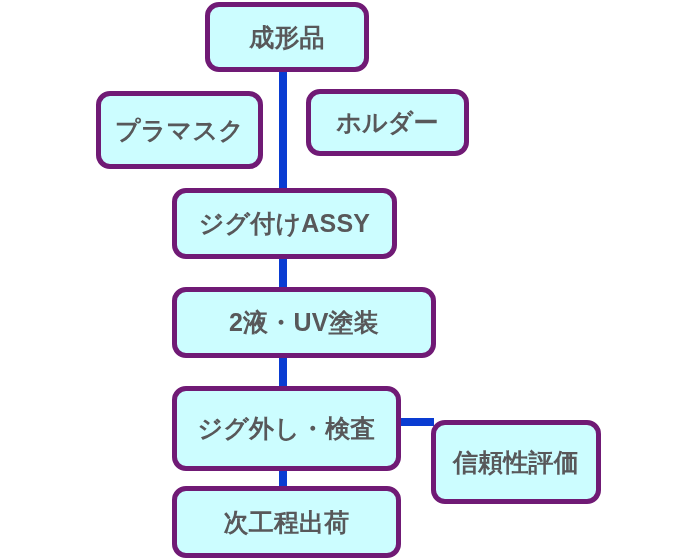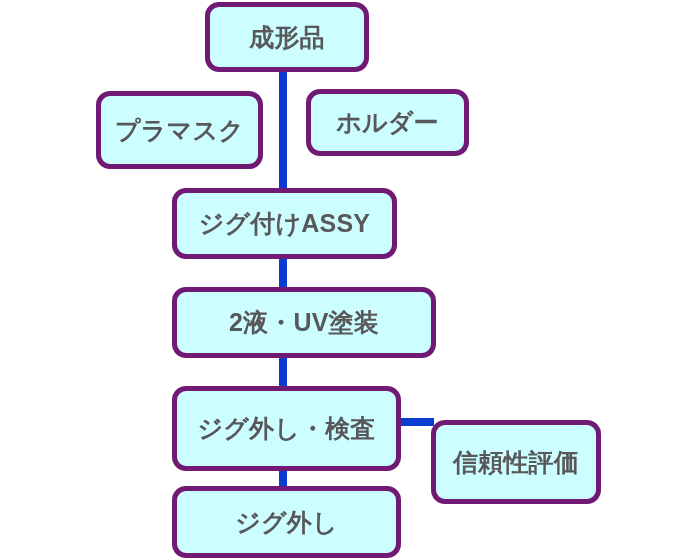--- a/index.html
+++ b/index.html
@@ -95,16 +95,16 @@
 
   <div class="node" id="node-jigubazushi">
     <span class="node-label">ジグ外し・検査</span>
   </div>
 
   <div class="node" id="node-shinraisei">
     <span class="node-label">信頼性評価</span>
   </div>
 
   <div class="node" id="node-jikoutei">
-    <span class="node-label">ジグ外し</span>
+    <span class="node-label">次工程出荷</span>
   </div>
 
 </div>
 
 </body></html>

